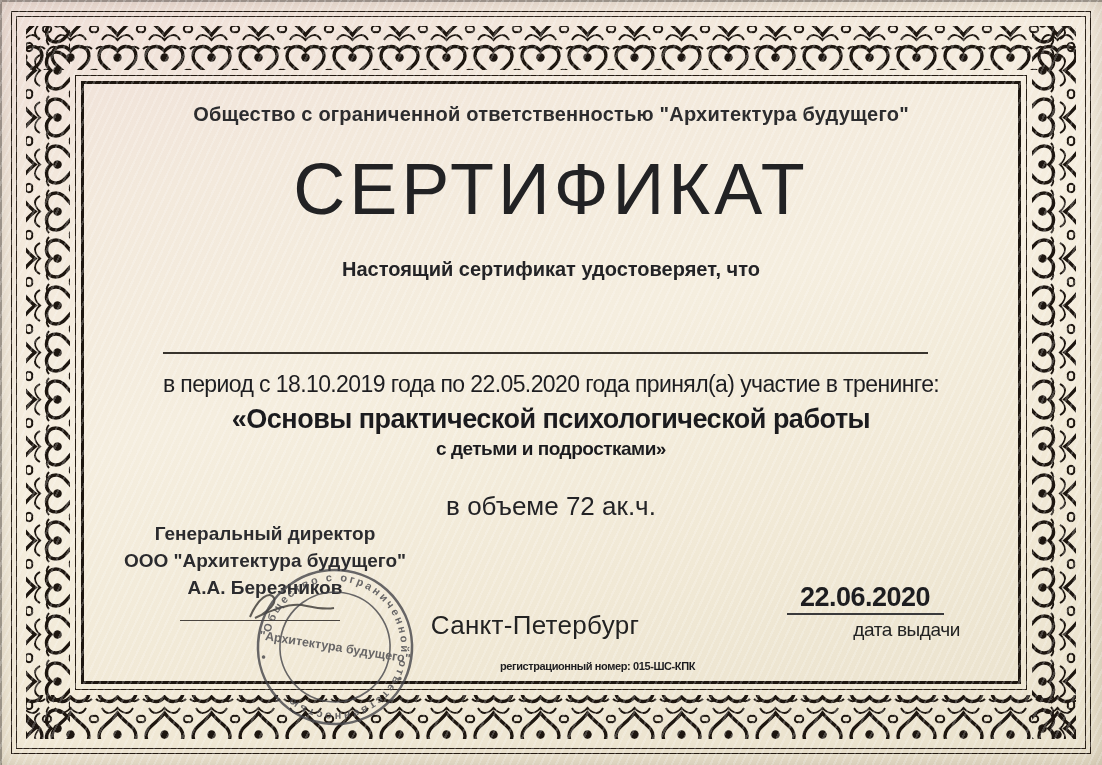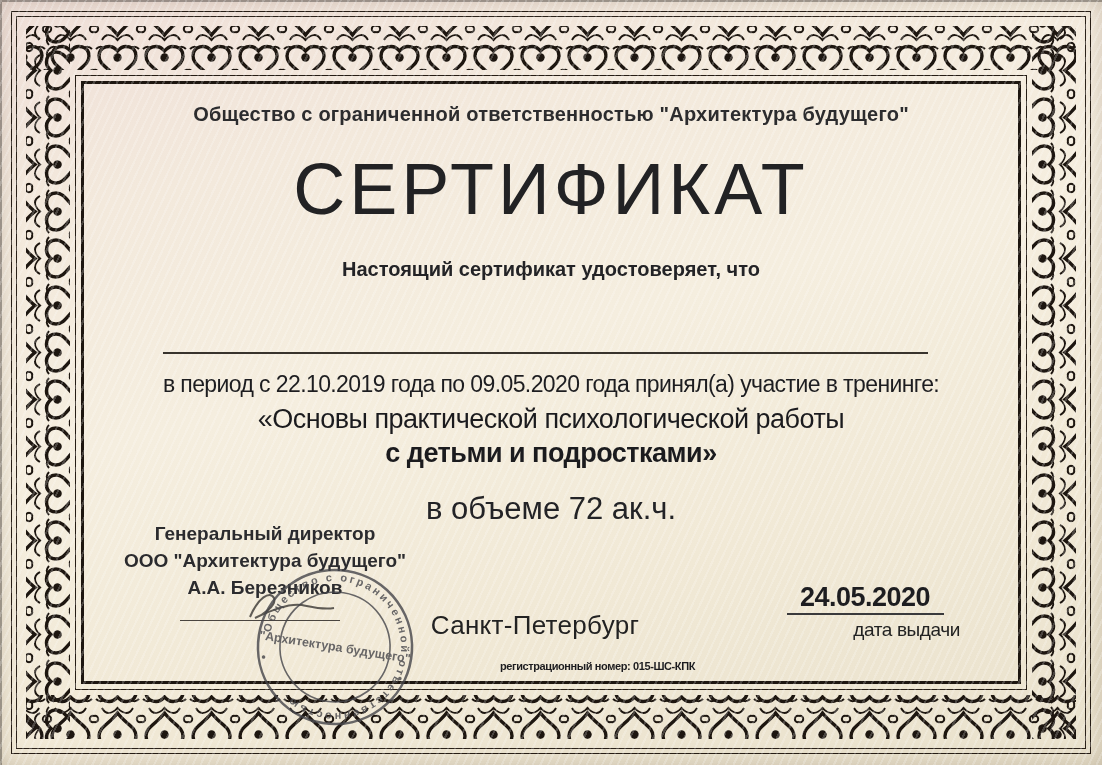--- a/index.html
+++ b/index.html
@@ -15,23 +15,23 @@
   .frame-c{inset:75px;border:1.5px solid #261d15;}
   .frame-d{inset:81px;border:3.5px solid #1d1610;}
   svg.overlay{position:absolute;inset:0;pointer-events:none;}
   .t{position:absolute;left:92px;right:92px;text-align:center;color:#232326;}
   .org-line{top:103px;font-size:20px;font-weight:600;letter-spacing:.2px;color:#2c2c2e;}
   .title{top:148px;font-size:72px;font-weight:400;letter-spacing:4px;color:#222224;}
   .subtitle{top:258px;font-size:20px;font-weight:600;}
   .name{top:312px;font-size:38px;font-weight:700;letter-spacing:.5px;color:#17171a;}
   .name-line{position:absolute;left:163px;top:352px;width:765px;border-bottom:2.5px solid #38332c;}
   .period{top:371px;font-size:23px;font-weight:400;letter-spacing:-.6px;color:#1d1d20;}
-  .course1{top:404px;font-size:27px;font-weight:400;letter-spacing:-.5px;color:#1b1b1e;}
-  .course2{top:438px;font-size:27px;font-weight:700;letter-spacing:-.5px;color:#1b1b1e;}
-  .volume{top:491px;font-size:31px;font-weight:400;}
+  .course1{top:404px;font-size:27px;font-weight:700;letter-spacing:-.5px;color:#1b1b1e;}
+  .course2{top:438px;font-size:19px;font-weight:700;letter-spacing:-.5px;color:#1b1b1e;}
+  .volume{top:491px;font-size:26px;font-weight:400;}
   .director{position:absolute;left:100px;top:520px;width:330px;text-align:center;font-size:19px;font-weight:600;line-height:27px;color:#2b2b2e;}
   .sig-line{position:absolute;left:180px;top:620px;width:160px;border-bottom:1.5px solid #4a4540;}
   .date-value{position:absolute;left:770px;top:582px;width:190px;text-align:center;font-size:27px;font-weight:600;letter-spacing:-.5px;color:#1d1d20;}
   .date-line{position:absolute;left:787px;top:613px;width:157px;border-bottom:2px solid #3a3a3c;}
   .date-label{position:absolute;left:770px;top:619px;width:190px;text-align:right;font-size:19px;font-weight:400;letter-spacing:-.4px;color:#222;}
   .city{position:absolute;left:330px;top:610px;width:410px;text-align:center;font-size:26px;font-weight:400;letter-spacing:.3px;color:#222;}
   .registration{position:absolute;left:500px;top:660px;width:510px;text-align:left;font-size:11px;font-weight:700;letter-spacing:-.4px;color:#1c1c1f;}
 </style>
 </head>
 <body>
@@ -70,33 +70,33 @@
   <div class="frame frame-a"></div>
   <div class="frame frame-b"></div>
   <div class="frame frame-c"></div>
   <div class="frame frame-d"></div>
   <div class="tex"></div>
 
   <div class="t org-line">Общество с ограниченной ответственностью "Архитектура будущего"</div>
   <div class="t title">СЕРТИФИКАТ</div>
   <div class="t subtitle">Настоящий сертификат удостоверяет, что</div>
   <div class="name-line"></div>
-  <div class="t period">в период с 22.10.2019  года по 09.05.2020 года принял(а) участие в тренинге:</div>
+  <div class="t period">в период с 18.10.2019  года по 22.05.2020 года принял(а) участие в тренинге:</div>
   <div class="t course1">«Основы практической психологической работы</div>
   <div class="t course2">с детьми и подростками»</div>
   <div class="t volume">в объеме 72 ак.ч.</div>
 
   <div class="director">
     <div>Генеральный директор</div>
     <div>ООО "Архитектура будущего"</div>
     <div>А.А. Березников</div>
   </div>
   <div class="sig-line"></div>
 
-  <div class="date-value">24.05.2020</div>
+  <div class="date-value">22.06.2020</div>
   <div class="date-line"></div>
   <div class="date-label">дата выдачи</div>
 
   <div class="city">Санкт-Петербург</div>
   <div class="registration">регистрационный номер: 015-ШС-КПК</div>
 
   <svg class="overlay" width="1102" height="765" viewBox="0 0 1102 765" aria-hidden="true">
     <path d="M250,617 C258,598 270,590 274,598 C277,605 263,615 255,618 C270,611 288,603 302,605 C312,607 322,610 334,608" fill="none" stroke="#4e4a46" stroke-width="2" opacity=".9"></path>
     <g transform="rotate(9 335 647)" opacity="0.8">
       <circle cx="335" cy="647" r="77" fill="none" stroke="#45454a" stroke-width="2.6"></circle>

